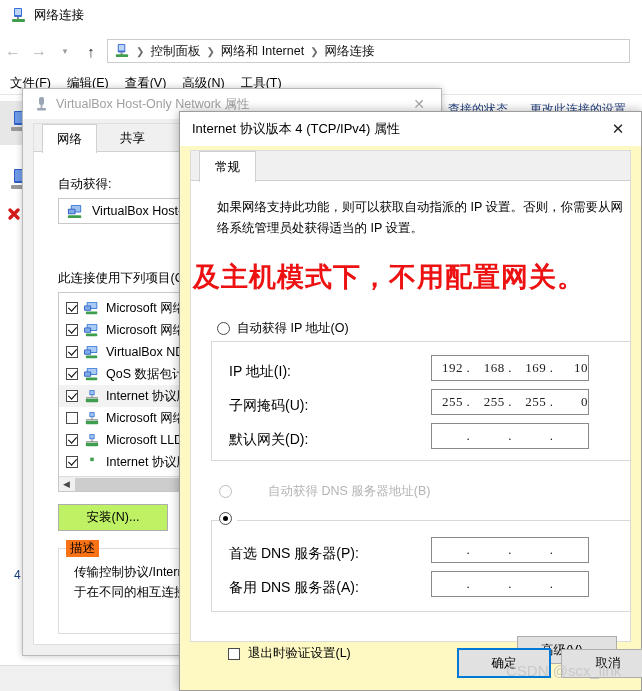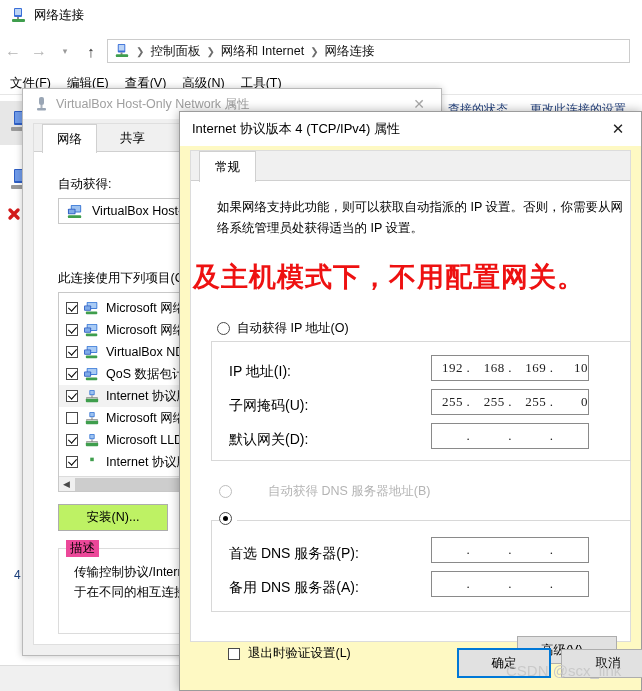--- a/index.html
+++ b/index.html
@@ -135,21 +135,21 @@
   .vb-hscroll .thumb { height: 13px; background: #cdcdcd; margin-left: 1px; }
   .vb-btn {
     position: absolute; border: 1px solid #adadad; background: #bef264;
     font-size: 12.5px; color: #000; display: flex; align-items: center;
     justify-content: center;
   }
   .vb-group {
     position: absolute; border: 1px solid #dcdcdc;
   }
   .vb-group-title {
-    position: absolute; background: #ec4899; padding: 0 4px; font-size: 12.5px; color: #000;
+    position: absolute; background: #f97316; padding: 0 4px; font-size: 12.5px; color: #000;
   }
   .vb-desc-line { position: absolute; font-size: 12.5px; color: #000; white-space: nowrap; }
 
   
   .ip-dlg {
     position: absolute; left: 179px; top: 111px; width: 463px; height: 580px;
     background: #fef9c3; border: 1px solid #9c9c9c;
     box-shadow: 0 0 10px rgba(0,0,0,0.3);
   }
   .ip-title {

